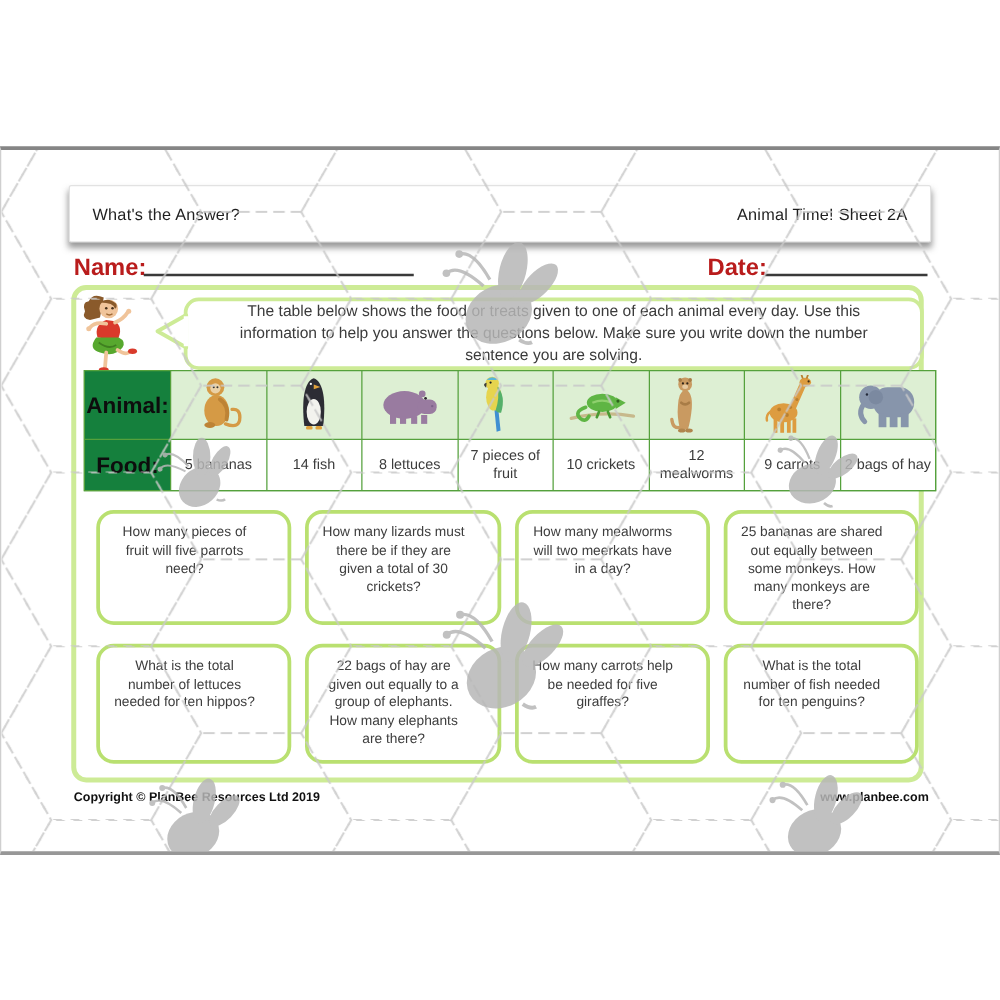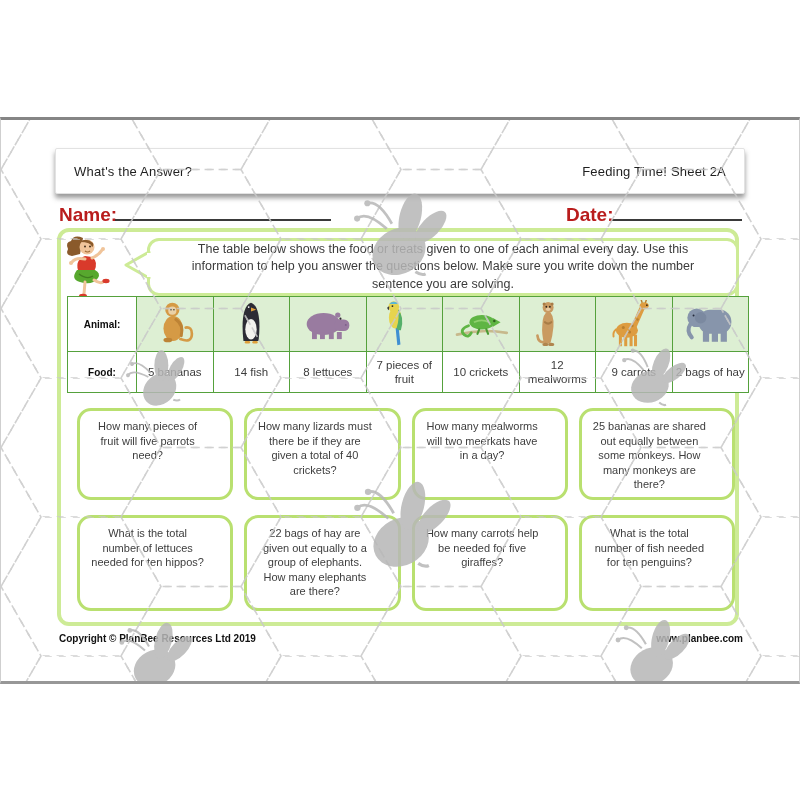--- a/index.html
+++ b/index.html
@@ -30,21 +30,21 @@
 
   .bubble{position:absolute;left:146px;top:118px;width:592px;height:58px;background:#fff;
       border:3px solid #cdeb96;border-radius:12px;box-sizing:border-box;
       display:flex;align-items:center;justify-content:center;text-align:center;
       font-size:12.5px;line-height:1.4;color:#3b3b3b;padding:0 16px;}
   .bubble-tail{position:absolute;left:122px;top:130px;width:28px;height:30px;z-index:2;}
 
   .feed-table{position:absolute;left:66px;top:176px;border:1px solid #55a13c;display:grid;
       grid-template-columns:68px repeat(8,75.5px);grid-template-rows:54px 40px;background:#55a13c;grid-gap:1px;}
   .cell{display:flex;align-items:center;justify-content:center;text-align:center;}
-  .t-label{background:#ffffff;font-weight:bold;font-size:10px;color:#0d0d0d;}
+  .t-label{background:#15803d;font-weight:bold;font-size:18px;color:#0d0d0d;}
   .t-animal{background:#ddefd3;}
   .t-food{background:#ffffff;font-size:11.5px;color:#3c3c3c;line-height:1.25;padding:1px 3px;box-sizing:border-box;}
   .t-animal svg{max-width:68px;max-height:48px;}
 
   .questions{position:absolute;left:76px;top:288px;width:658px;display:grid;
       grid-template-columns:repeat(4,1fr);grid-template-rows:92px 96px;column-gap:11px;row-gap:15px;}
   .qbox{background:#fff;border:3px solid #b9e070;border-radius:14px;box-sizing:border-box;
       font-size:11px;line-height:1.32;color:#3d3d3d;text-align:center;padding:8px 24px 0 9px;}
 
   .footer-copy{position:absolute;left:58px;top:513px;font-size:10px;font-weight:bold;color:#111;}
@@ -180,21 +180,21 @@
     </g>
   </defs>
 </svg>
 
 <div class="page">
 
   <div class="layer-content">
 
     <div class="header-bar">
       <span class="title">What's the Answer?</span>
-      <span class="title">Feeding Time! Sheet 2A</span>
+      <span class="title">Animal Time! Sheet 2A</span>
     </div>
 
     <span class="name-label">Name:</span>
     <span class="blank-line name-line"></span>
     <span class="date-label">Date:</span>
     <span class="blank-line date-line"></span>
 
     <div class="frame"></div>
 
     <svg class="girl" viewBox="0 0 50 66">
@@ -257,21 +257,21 @@
         <div class="cell t-food">8 lettuces</div>
         <div class="cell t-food">7 pieces of fruit</div>
         <div class="cell t-food">10 crickets</div>
         <div class="cell t-food">12 mealworms</div>
         <div class="cell t-food">9 carrots</div>
         <div class="cell t-food">2 bags of hay</div>
       </div>
 
     <div class="questions" id="questions">
         <div class="qbox">How many pieces of fruit will five parrots need?</div>
-        <div class="qbox">How many lizards must there be if they are given a total of 40 crickets?</div>
+        <div class="qbox">How many lizards must there be if they are given a total of 30 crickets?</div>
         <div class="qbox">How many mealworms will two meerkats have in a day?</div>
         <div class="qbox">25 bananas are shared out equally between some monkeys. How many monkeys are there?</div>
         <div class="qbox">What is the total number of lettuces needed for ten hippos?</div>
         <div class="qbox">22 bags of hay are given out equally to a group of elephants. How many elephants are there?</div>
         <div class="qbox">How many carrots help be needed for five giraffes?</div>
         <div class="qbox">What is the total number of fish needed for ten penguins?</div>
       </div>
 
     <span class="footer-copy">Copyright © PlanBee Resources Ltd 2019</span>
     <span class="footer-web">www.planbee.com</span>

